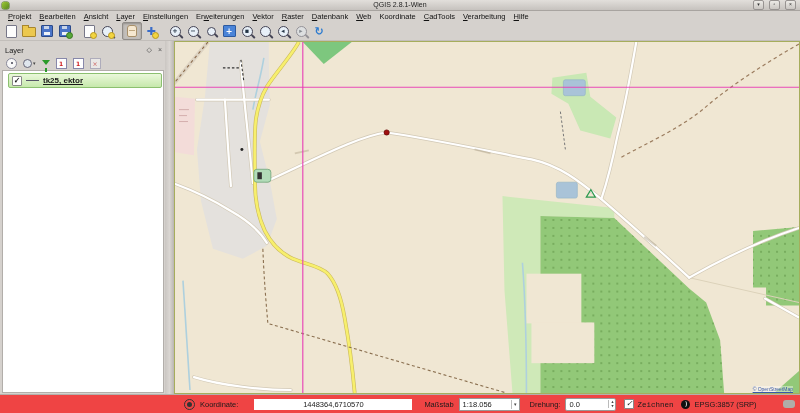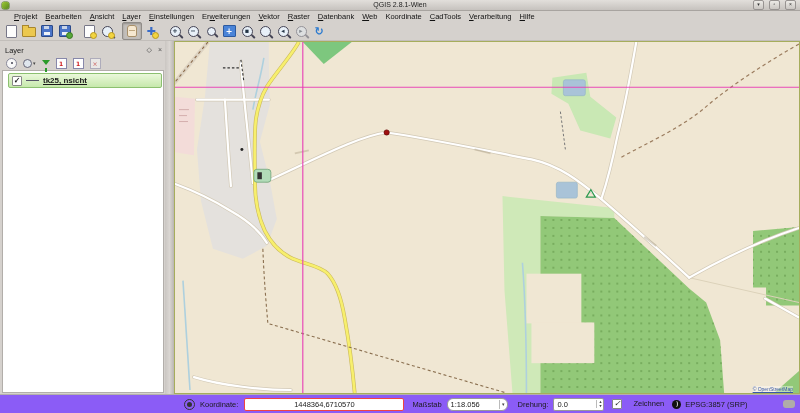--- a/index.html
+++ b/index.html
@@ -11,21 +11,21 @@
   .titlebar{height:10px;background:linear-gradient(#e2dfdb,#c6c2be);border-bottom:1px solid #a8a4a0;
             display:flex;align-items:center;position:relative;flex:0 0 auto;}
   .appicon{width:7px;height:7px;margin-left:2px;border-radius:2px;
            background:linear-gradient(135deg,#9cc832,#5a8820);box-shadow:0 0 0 .5px #4a701a;}
   .title{position:absolute;left:0;right:0;text-align:center;font-size:7px;color:#222;line-height:10px;}
   .winbtns{margin-left:auto;display:flex;gap:5px;margin-right:4px;z-index:1;}
   .winbtn{width:9px;height:8px;border-radius:2px;background:linear-gradient(#eceae6,#cac6c2);
           border:1px solid #979391;font-size:5px;line-height:7px;text-align:center;color:#333;}
 
   
-  .menubar{height:11px;background:#d5d1cd;display:flex;align-items:center;padding-left:10px;flex:0 0 auto;}
+  .menubar{height:11px;background:#d5d1cd;display:flex;align-items:center;padding-left:4px;flex:0 0 auto;}
   .mi{font-size:7.5px;color:#111;padding:0 4px;line-height:11px;white-space:nowrap;}
   .mi u{text-decoration:underline;}
 
   
   .toolbar{height:18px;background:#d5d1cd;border-bottom:1px solid #c2beba;display:flex;align-items:center;
            padding-left:2px;flex:0 0 auto;}
   .tool{width:18px;height:16px;display:flex;align-items:center;justify-content:center;position:relative;flex:0 0 auto;}
   .tool.active{background:#c2beba;border:1px solid #908c88;border-radius:2px;box-shadow:inset 0 1px 2px rgba(0,0,0,.25);}
   .tool.disabled{opacity:.45;}
   .ic{position:relative;display:flex;align-items:center;justify-content:center;
@@ -88,37 +88,37 @@
 
   .splitter{width:9px;flex:0 0 auto;background:linear-gradient(90deg,#cac6c2,#dad6d2 50%,#bab6b2);}
 
   
   .canvas{flex:1 1 auto;border:1px solid #a6ad5c;position:relative;min-width:0;background:#f0e7d3;}
   .canvas svg{position:absolute;inset:0;width:100%;height:100%;display:block;}
   .attrib{position:absolute;right:6px;bottom:1px;font-size:5px;color:#3858a8;text-decoration:underline;
           background:rgba(255,255,255,.4);line-height:6px;}
 
   
-  .statusbar{height:18px;flex:0 0 auto;background:#8b5cf6;border-top:1px solid #b4b0ac;
+  .statusbar{height:18px;flex:0 0 auto;background:#ef4444;border-top:1px solid #b4b0ac;
              display:flex;align-items:center;font-size:7.5px;color:#1a1a1a;}
   .sb-pad{width:184px;flex:0 0 auto;}
   .wheel{width:9px;height:9px;border:1.5px solid #333;border-radius:50%;position:relative;margin-right:5px;flex:0 0 auto;}
   .wheel::after{content:'';position:absolute;inset:2px;background:#333;border-radius:50%;}
   .sb-lab{white-space:nowrap;}
-  .sb-input{width:158px;height:11px;background:#fff;border:1px solid #ef4444;border-radius:2px;
-            text-align:center;line-height:11px;margin:0 8px 0 6px;overflow:hidden;}
-  .sb-combo{width:56px;height:11px;background:#fff;border:1px solid #999;border-radius:6px;display:flex;
+  .sb-input{width:158px;height:11px;background:#fff;border:4px solid #ef4444;border-radius:2px;
+            text-align:center;line-height:11px;margin:0 8px 0 12px;overflow:hidden;}
+  .sb-combo{width:56px;height:11px;background:#fff;border:1px solid #999;border-radius:0;display:flex;
             align-items:center;margin:0 10px 0 5px;padding-left:3px;}
   .sb-combo .dd{font-style:normal;margin-left:auto;font-size:5px;color:#444;border-left:1px solid #bbb;
                 padding:0 2px;line-height:9px;}
   .sb-spin{width:46px;height:11px;background:#fff;border:1px solid #999;border-radius:2px;display:flex;
            align-items:center;margin:0 8px 0 5px;padding-left:3px;}
   .sb-spin .ud{font-style:normal;margin-left:auto;display:flex;flex-direction:column;font-size:4px;
                line-height:4px;color:#444;border-left:1px solid #bbb;padding:0 2px;}
-  .sb-check{display:flex;align-items:flex-start;gap:11px;margin-right:8px;}
+  .sb-check{display:flex;align-items:flex-end;gap:3px;margin-right:8px;font-family:Liberation Mono, monospace;}
   .crs{width:9px;height:9px;border-radius:50%;background:#111;position:relative;margin-right:4px;flex:0 0 auto;}
   .crs::after{content:'';position:absolute;left:2px;top:1px;width:3px;height:6px;border-radius:50%;
               border-right:1px solid #cfcfcf;}
   .balloon{width:12px;height:8px;background:#b0aca8;border-radius:3px;position:relative;
            margin-left:auto;margin-right:5px;flex:0 0 auto;}
   .balloon::after{content:'';position:absolute;left:2px;bottom:-3px;border:3px solid transparent;
                   border-top-color:#b0aca8;border-left-width:2px;}
 </style>
 </head>
 <body>
@@ -238,21 +238,21 @@
             <i class="pt numbox">1</i>
           </span>
           <span class="ptool">
             <i class="pt numbox dim">×</i>
           </span>
         </div>
       <div class="layer-list" id="layerList">
           <div class="lrow selected">
             <span class="cb on"></span>
             <span class="lsym"></span>
-            <span class="llab">tk25, nsicht</span>
+            <span class="llab">tk25, ektor</span>
           </div>
         </div>
     </div>
 
     <div class="splitter"></div>
 
     <div class="canvas">
       <svg viewBox="0 0 625 353" preserveAspectRatio="none">
         <defs>
           <pattern id="fd" width="8" height="8" patternUnits="userSpaceOnUse">

